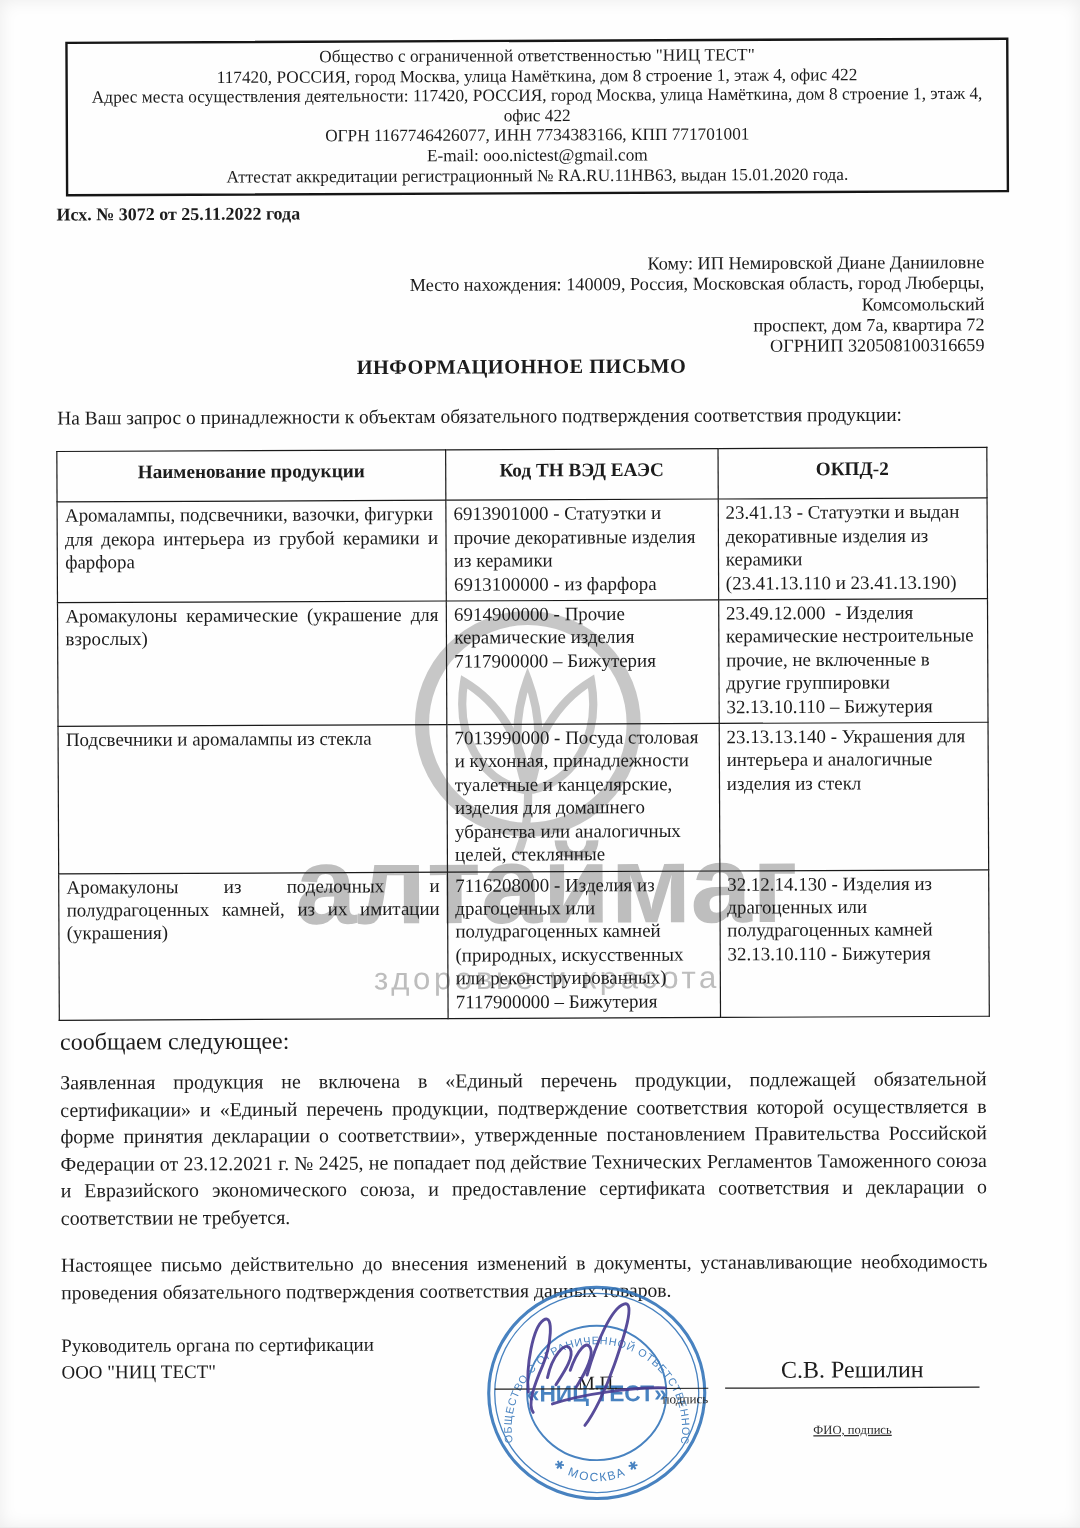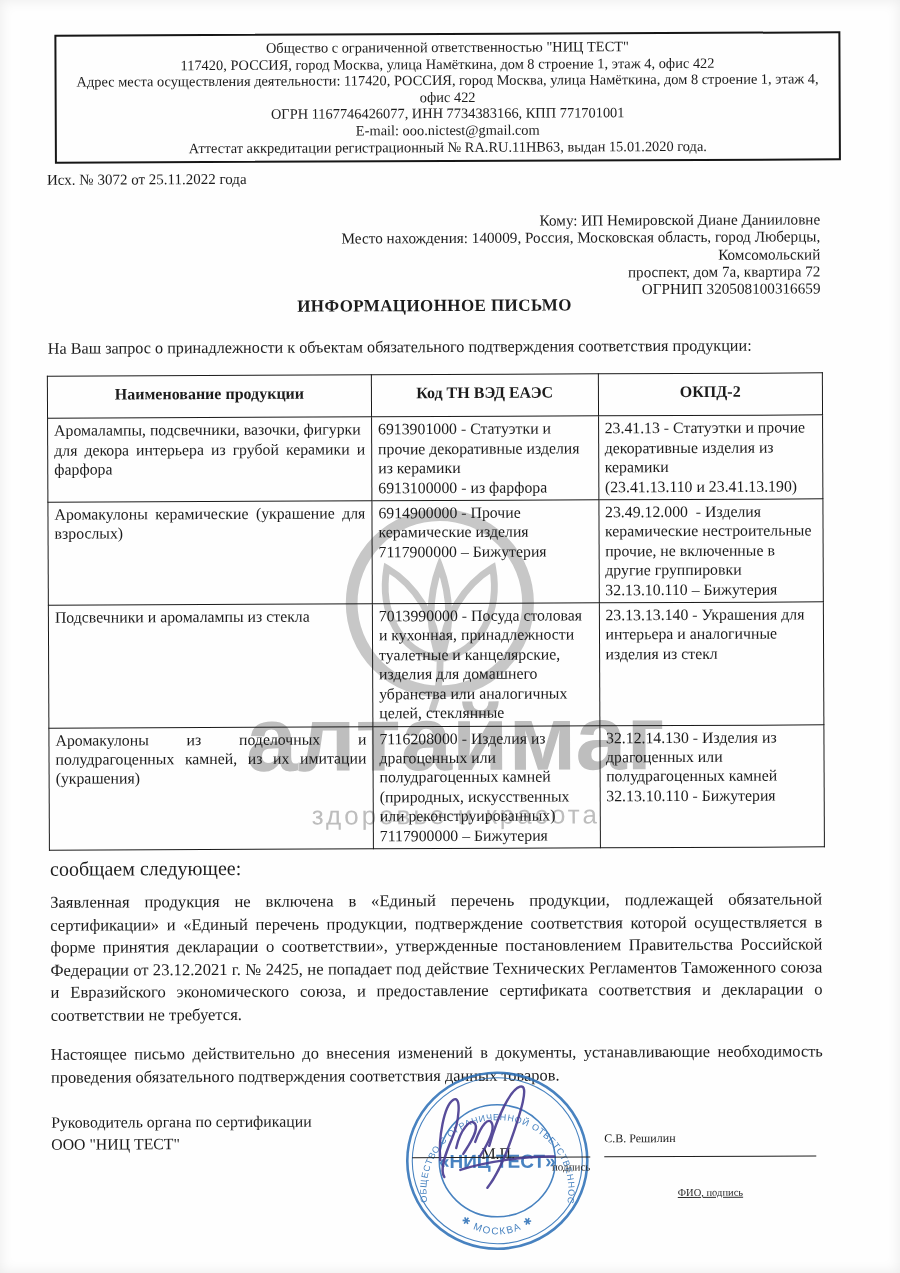--- a/index.html
+++ b/index.html
@@ -13,21 +13,21 @@
   .scan{position:absolute;inset:0;transform:rotate(-0.25deg);transform-origin:50% 50%;}
   .abs{position:absolute;}
   
   .letterhead{
     left:57px;top:33px;width:762px;
     border:2.5px solid #161616;
     padding:4px 10px 5px 10px;
     text-align:center;font-size:14.4px;line-height:16.6px;
     white-space:pre-line;z-index:2;
   }
-  .ref{left:49px;top:170px;font-weight:normal;font-size:15px;z-index:2;}
+  .ref{left:49px;top:170px;font-weight:bold;font-size:15px;z-index:2;}
   .recipient{right:78px;top:212px;width:560px;text-align:right;font-size:15.2px;line-height:17.3px;white-space:pre-line;z-index:2;}
   .title{left:30px;top:296px;width:812px;text-align:center;font-weight:bold;font-size:17px;letter-spacing:.4px;z-index:2;}
   .intro{left:49px;top:338px;width:790px;font-size:16.2px;z-index:2;}
   
   table.codes{
     position:absolute;left:48px;top:374px;width:776px;
     border-collapse:collapse;z-index:2;
     font-size:15.8px;line-height:19.4px;
   }
   table.codes td,table.codes th{
@@ -40,21 +40,21 @@
   .lead{left:49px;top:856px;font-size:20px;z-index:2;}
   .p1{left:49px;top:890px;width:772px;font-size:16.6px;line-height:22.5px;text-align:justify;z-index:2;}
   .p2{left:49px;top:1042px;width:772px;font-size:16.4px;line-height:22.5px;text-align:justify;z-index:2;}
   .signer{left:49px;top:1110px;width:360px;font-size:15.8px;line-height:22px;white-space:pre-line;z-index:2;}
   
   .sigline{height:0;border-top:1.6px solid #1f1f1f;z-index:6;}
   .line-left{left:410px;top:1157px;width:178px;}
   .line-right{left:602px;top:1157px;width:212px;}
   .sign-label{left:410px;top:1161px;width:178px;text-align:right;font-size:11px;color:#2b2b2b;z-index:6;}
   .mp{left:402px;top:1145px;width:188px;text-align:center;font-size:16px;z-index:2;}
-  .name{left:602px;top:1132px;width:212px;font-size:12px;z-index:2;}
+  .name{left:602px;top:1132px;width:212px;text-align:center;font-size:20px;z-index:2;}
   .name-label{left:602px;top:1188px;width:212px;text-align:center;font-size:10.5px;color:#2b2b2b;z-index:2;text-decoration:underline;}
   
   .stamp{left:401px;top:1070px;width:188px;height:184px;z-index:5;opacity:.88;}
   .stamp text{font-family:"Liberation Sans","DejaVu Sans",sans-serif;}
   .autograph{left:424px;top:1080px;width:152px;height:116px;z-index:7;opacity:.92;}
   
   .wm{z-index:1;pointer-events:none;}
   .wm-logo{left:342px;top:505px;width:196px;height:212px;opacity:.42;}
   .wm-brand{
     left:205px;top:692px;width:500px;text-align:center;
@@ -111,21 +111,21 @@
           <th>Код ТН ВЭД ЕАЭС</th>
           <th>ОКПД-2</th>
         </tr>
       </thead>
       <tbody>
         <tr>
           <td class="c-name">Аромалампы, подсвечники, вазочки, фигурки
 для декора интерьера из грубой керамики и фарфора</td>
           <td class="c-tnved">6913901000 - Статуэтки и прочие декоративные изделия из керамики
 6913100000 - из фарфора</td>
-          <td class="c-okpd">23.41.13 - Статуэтки и прочие декоративные изделия из керамики
+          <td class="c-okpd">23.41.13 - Статуэтки и выдан декоративные изделия из керамики
 (23.41.13.110 и 23.41.13.190)</td>
         </tr>
         <tr>
           <td class="c-name">Аромакулоны керамические (украшение для взрослых)</td>
           <td class="c-tnved">6914900000 - Прочие керамические изделия
 7117900000 – Бижутерия</td>
           <td class="c-okpd">23.49.12.000  - Изделия керамические нестроительные прочие, не включенные в другие группировки
 32.13.10.110 – Бижутерия</td>
         </tr>
         <tr>

